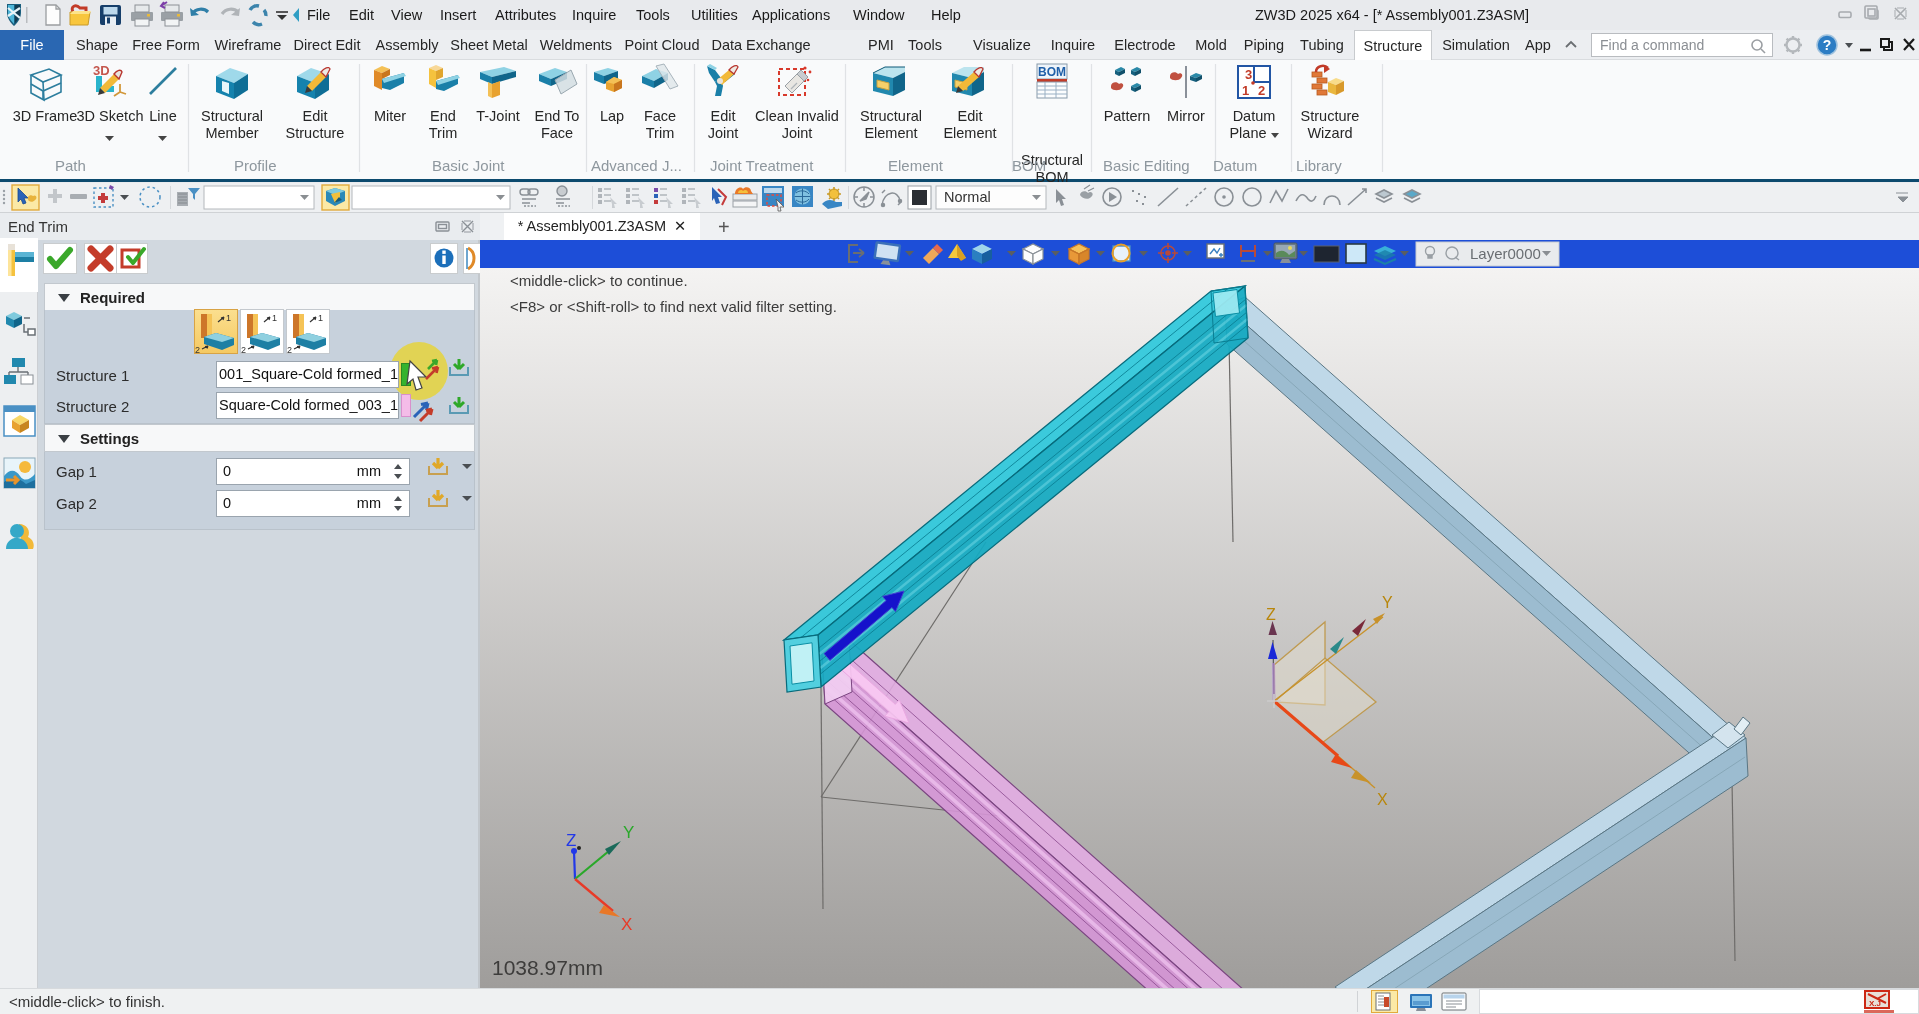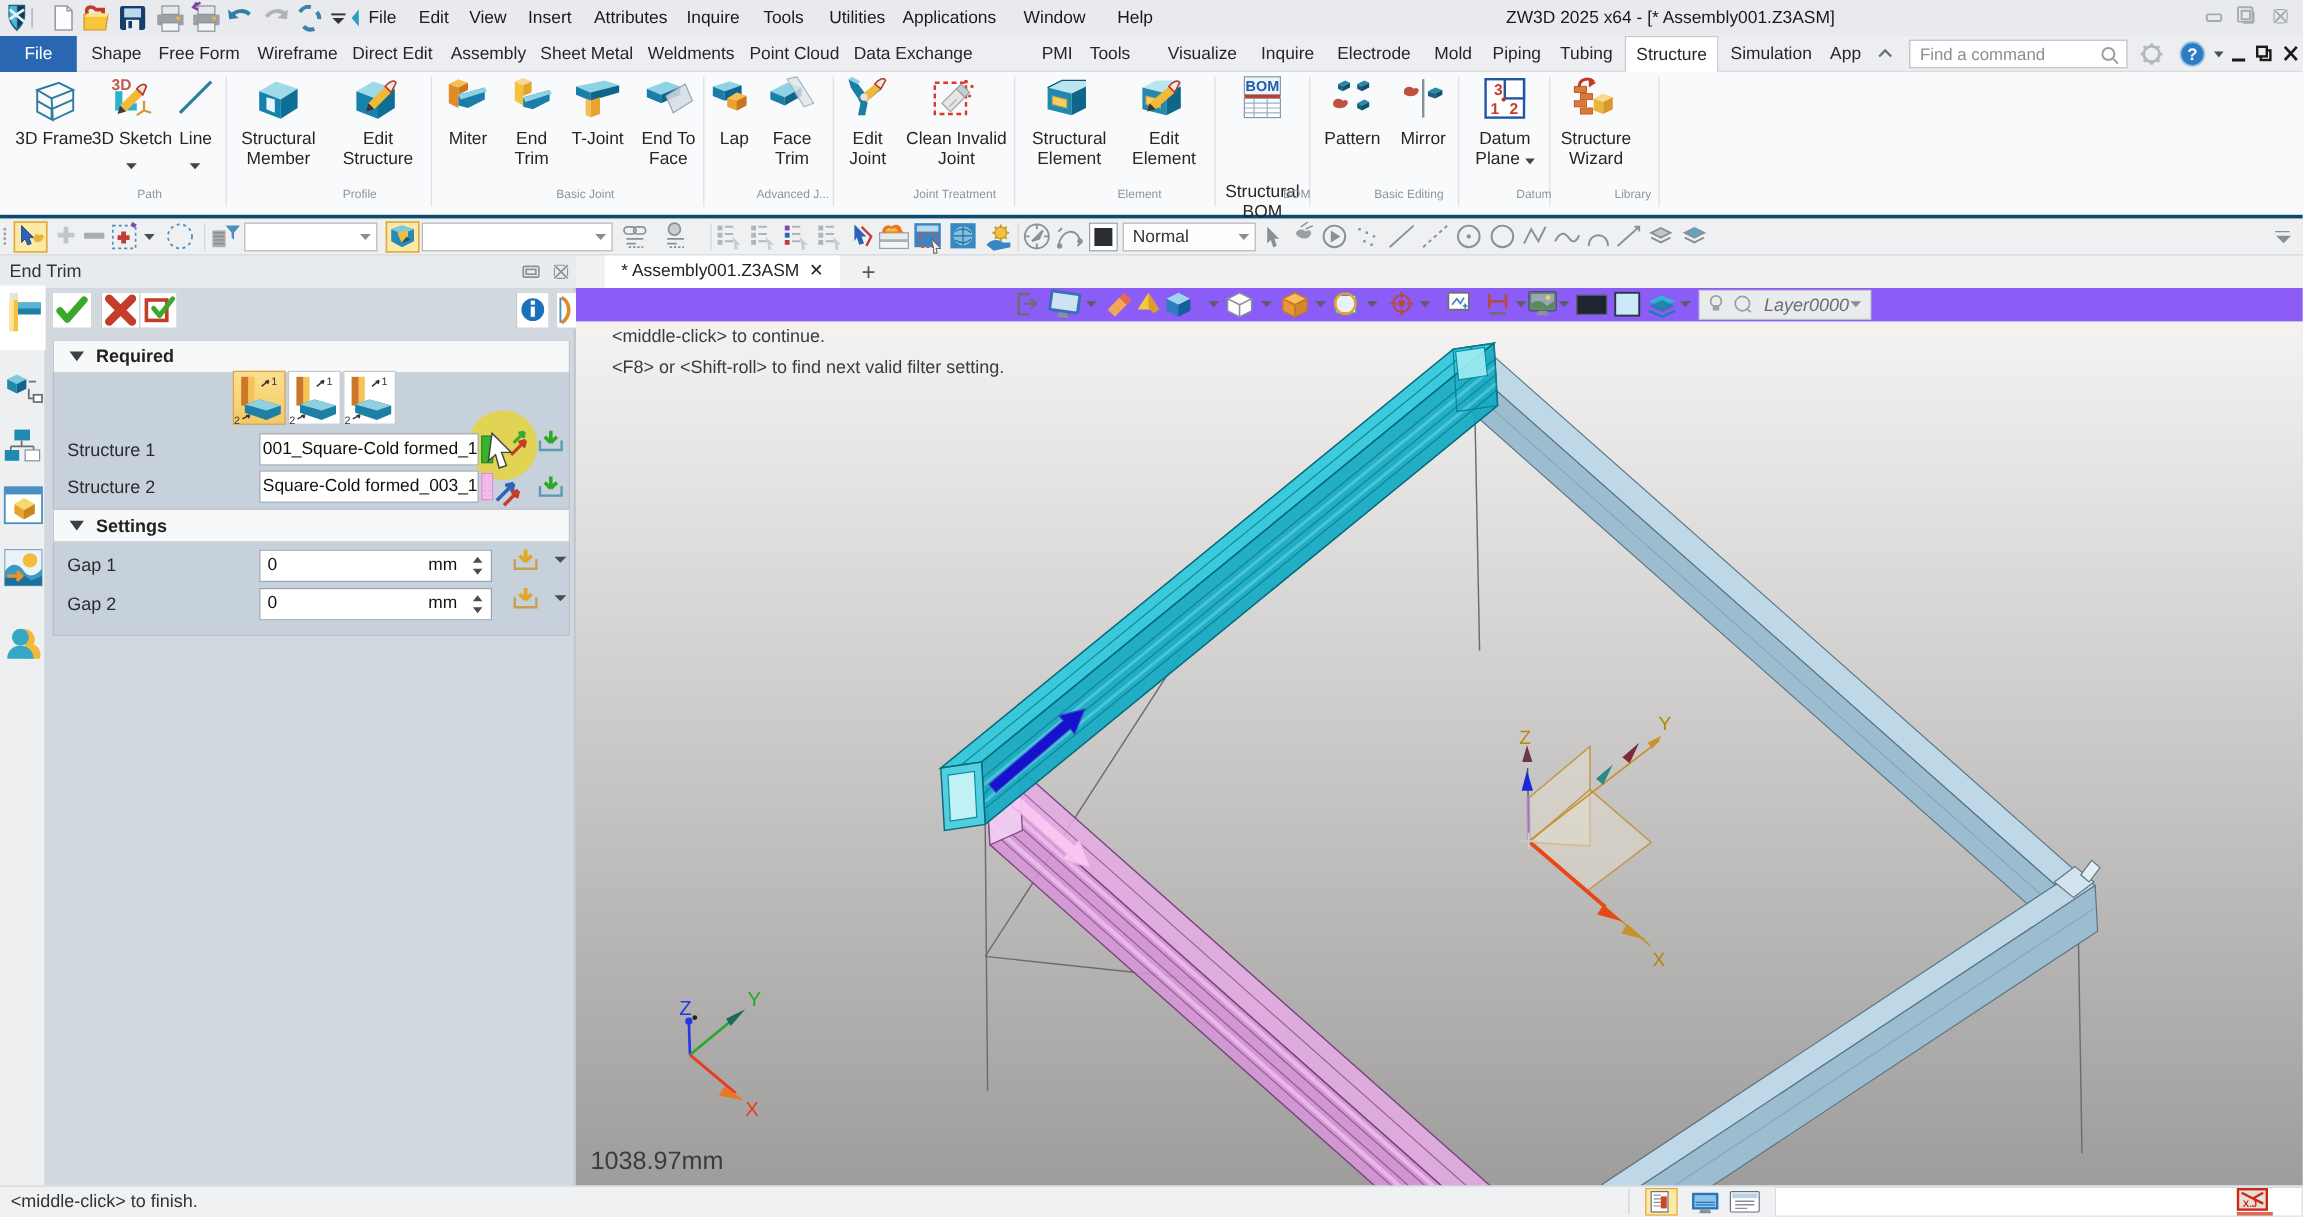--- a/index.html
+++ b/index.html
@@ -11,37 +11,37 @@
 #titlebar .menu { position:absolute; top:0; height:30px; line-height:30px; font-size:14.5px; color:#1a1a1a; }
 #title-text { position:absolute; top:0; height:30px; line-height:30px; font-size:14.5px; color:#1a1a1a; left:1255px; }
 
 #tabrow { left:0; top:30px; width:1919px; height:30px; background:#eceef1; border-bottom:1px solid #d9dcdf; }
 .rtab { position:absolute; top:0; height:30px; line-height:30px; font-size:14.5px; color:#262626; text-align:center; }
 #tab-file { background:#2a67b2; color:#fff; }
 #tab-structure { background:#ffffff; border:1px solid #c8cbce; border-bottom:none; }
 
 #ribbon { left:0; top:60px; width:1919px; height:122px; background:#f9fafb; border-bottom:3px solid #0c4a6e; }
 .rlabel { position:absolute; text-align:center; color:#262626; font-size:14.5px; line-height:17px; width:100%; top:46px;}
-.rgname { position:absolute; top:97px; font-size:10px; color:#8e979e; text-align:right; }
+.rgname { position:absolute; top:97px; font-size:15px; color:#8e979e; text-align:left; }
 .caret { display:inline-block; width:0; height:0; border-left:4.5px solid transparent; border-right:4.5px solid transparent; border-top:5px solid #444; }
 
 #qat { left:0; top:183px; width:1919px; height:30px; background:#eef0f2; border-bottom:1px solid #cfd2d5; }
 
 #paneltitle { left:0; top:213px; width:480px; height:27px; background:#e9ecef; font-size:15px; color:#333; line-height:27px; }
 #panelbody { left:0; top:240px; width:480px; height:748px; background:#d1d8df; border-right:2px solid #c3c8cd; }
 #panelstrip { left:0; top:240px; width:38px; height:748px; background:#edeff1; border-right:1px solid #cccfd3; }
 .pbtn { position:absolute; background:#fff; border:1px solid #c9ccce; }
 .sechead { position:absolute; left:44px; width:431px; height:28px; background:#f7f8f9; border:1px solid #c2c8ce; color:#222; font-weight:bold; font-size:15px; line-height:27px; }
 .sechead .tri { display:inline-block; width:0; height:0; border-left:6px solid transparent; border-right:6px solid transparent; border-top:8px solid #3a3f44; margin:0 10px 1px 13px; }
 .flabel { position:absolute; left:56px; font-size:15px; color:#2c2c2c; }
 .finput { position:absolute; left:216px; width:183px; height:27px; background:#fff; border:1px solid #9aa4ae; font-size:14.5px; color:#111; line-height:25px; }
 
 #doctabs { left:480px; top:213px; width:1439px; height:27px; background:#eff1f3; }
 #doctab1 { position:absolute; left:24px; top:0; width:196px; height:27px; background:#ffffff; font-size:14.5px; color:#222; text-align:center; line-height:26px; }
-#vptools { left:480px; top:240px; width:1439px; height:28px; background:#8b5cf6;font-style:italic; }
+#vptools { left:480px; top:240px; width:1439px; height:28px; background:#1d4ed8; }
 #viewport { left:480px; top:268px; width:1439px; height:720px; background:linear-gradient(#f4f3f2, #9f9d9b); }
 .vmsg { position:absolute; font-size:15px; color:#3b3b3b; }
 
 #statusbar { left:0; top:988px; width:1919px; height:26px; background:#eff1f2; border-top:1px solid #d7dadd; font-size:15px; color:#333; }
 </style>
 </head>
 <body>
 
 <div class="abs" id="titlebar">
   <div id="tb-icons" class="abs" style="left:0;top:0;width:300px;height:30px;">

